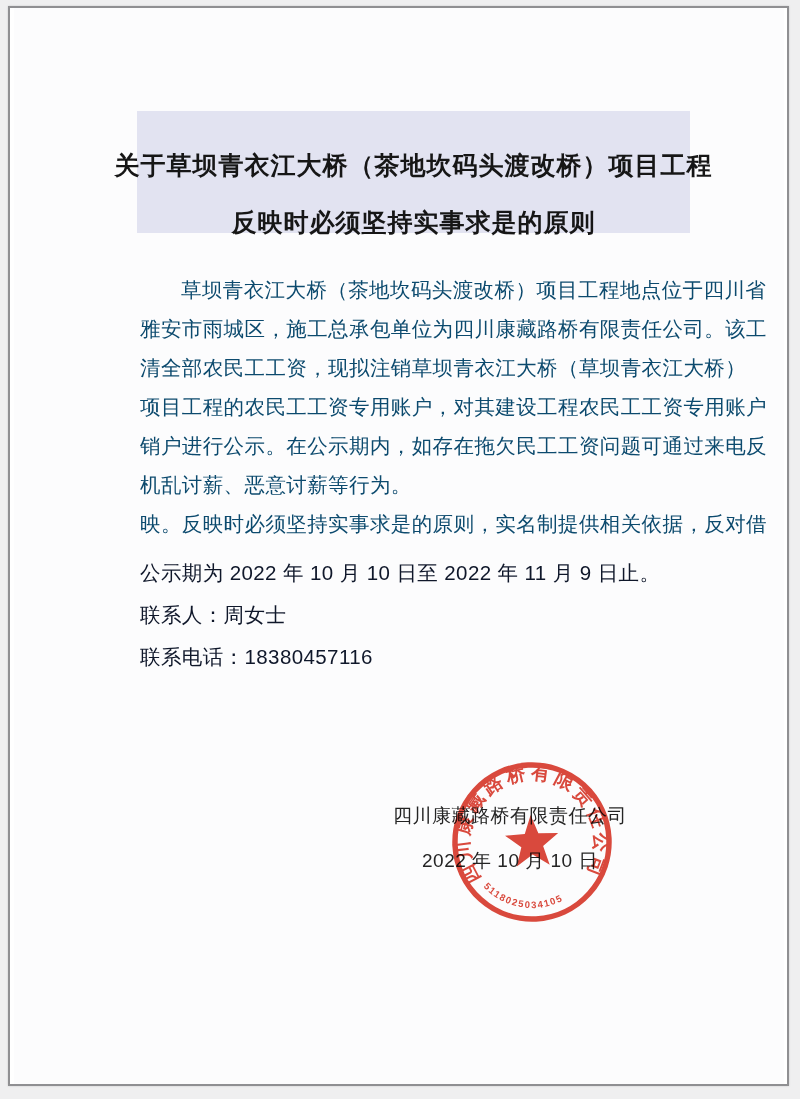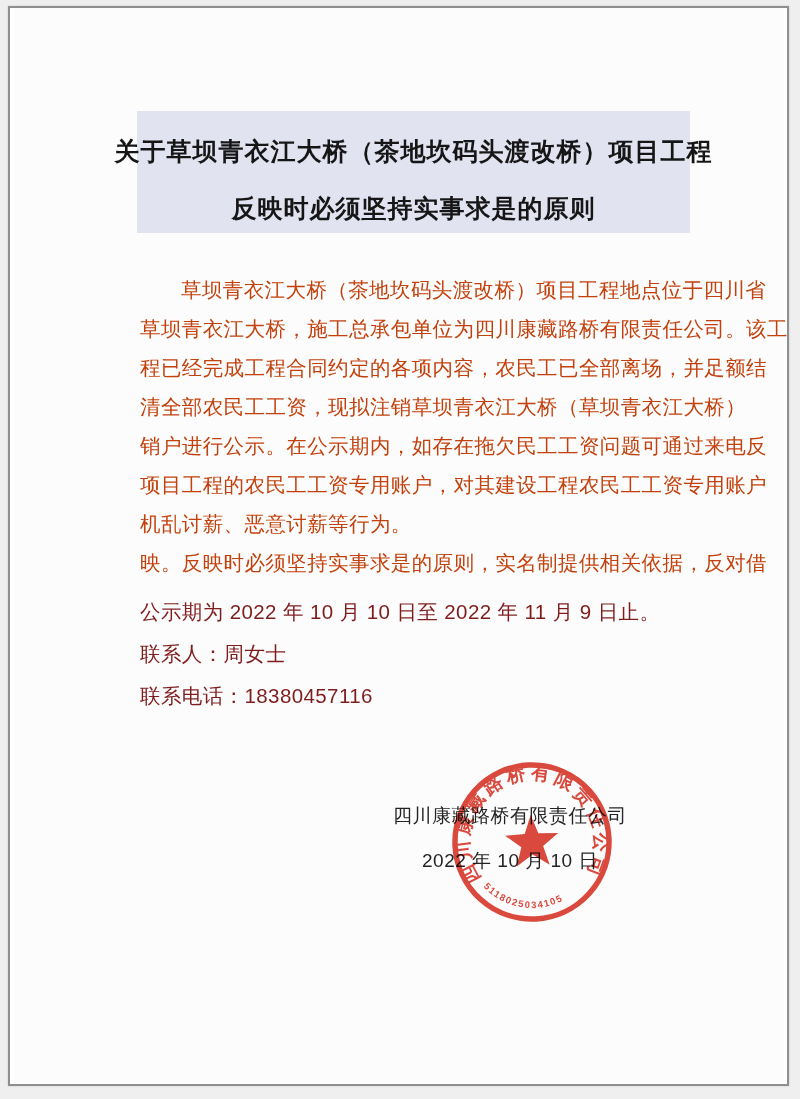--- a/index.html
+++ b/index.html
@@ -22,21 +22,21 @@
     box-sizing: border-box;
   }
 
   .title-box {
     position: absolute;
     left: 127px; top: 103px;
     width: 553px; height: 122px;
     background: #e2e3f1;
     display: flex; flex-direction: column;
     align-items: center;
-    padding-top: 26px;
+    padding-top: 40px;
     box-sizing: border-box;
     gap: 29px;
   }
   .title-line {
     font-size: 25px;
     font-weight: 700;
     line-height: 28px;
     letter-spacing: 1px;
     color: #161616;
     white-space: nowrap;
@@ -44,31 +44,31 @@
 
   .doc-body {
     position: absolute;
     left: 130px; top: 262px;
     width: 562px;
   }
   .para-line {
     font-size: 20.5px;
     line-height: 39px;
     letter-spacing: 0.4px;
-    color: #c2410c;
+    color: #0c4a6e;
     white-space: nowrap;
   }
   .para-line:first-child { text-indent: 2em; }
 
   .info-block { margin-top: 9px; }
   .info-line {
     font-size: 20.5px;
     line-height: 42px;
     letter-spacing: 0.4px;
-    color: #7f1d1d;
+    color: #0f172a;
     white-space: nowrap;
   }
 
   .signature {
     position: absolute;
     left: 375px; top: 795px;
     width: 250px;
     text-align: center;
     color: #242424;
     z-index: 2;
@@ -109,25 +109,24 @@
   <div class="paper">
 
     <div class="title-box">
       <div class="title-line">关于草坝青衣江大桥（茶地坎码头渡改桥）项目工程</div>
       <div class="title-line">反映时必须坚持实事求是的原则</div>
     </div>
 
     <div class="doc-body">
       <div class="para-block">
           <div class="para-line">草坝青衣江大桥（茶地坎码头渡改桥）项目工程地点位于四川省</div>
-          <div class="para-line">草坝青衣江大桥，施工总承包单位为四川康藏路桥有限责任公司。该工</div>
-          <div class="para-line">程已经完成工程合同约定的各项内容，农民工已全部离场，并足额结</div>
+          <div class="para-line">雅安市雨城区，施工总承包单位为四川康藏路桥有限责任公司。该工</div>
           <div class="para-line">清全部农民工工资，现拟注销草坝青衣江大桥（草坝青衣江大桥）</div>
+          <div class="para-line">项目工程的农民工工资专用账户，对其建设工程农民工工资专用账户</div>
           <div class="para-line">销户进行公示。在公示期内，如存在拖欠民工工资问题可通过来电反</div>
-          <div class="para-line">项目工程的农民工工资专用账户，对其建设工程农民工工资专用账户</div>
           <div class="para-line">机乱讨薪、恶意讨薪等行为。</div>
           <div class="para-line">映。反映时必须坚持实事求是的原则，实名制提供相关依据，反对借</div>
         </div>
       <div class="info-block">
           <div class="info-line">公示期为 2022 年 10 月 10 日至 2022 年 11 月 9 日止。</div>
           <div class="info-line">联系人：周女士</div>
           <div class="info-line">联系电话：18380457116</div>
         </div>
     </div>
 

